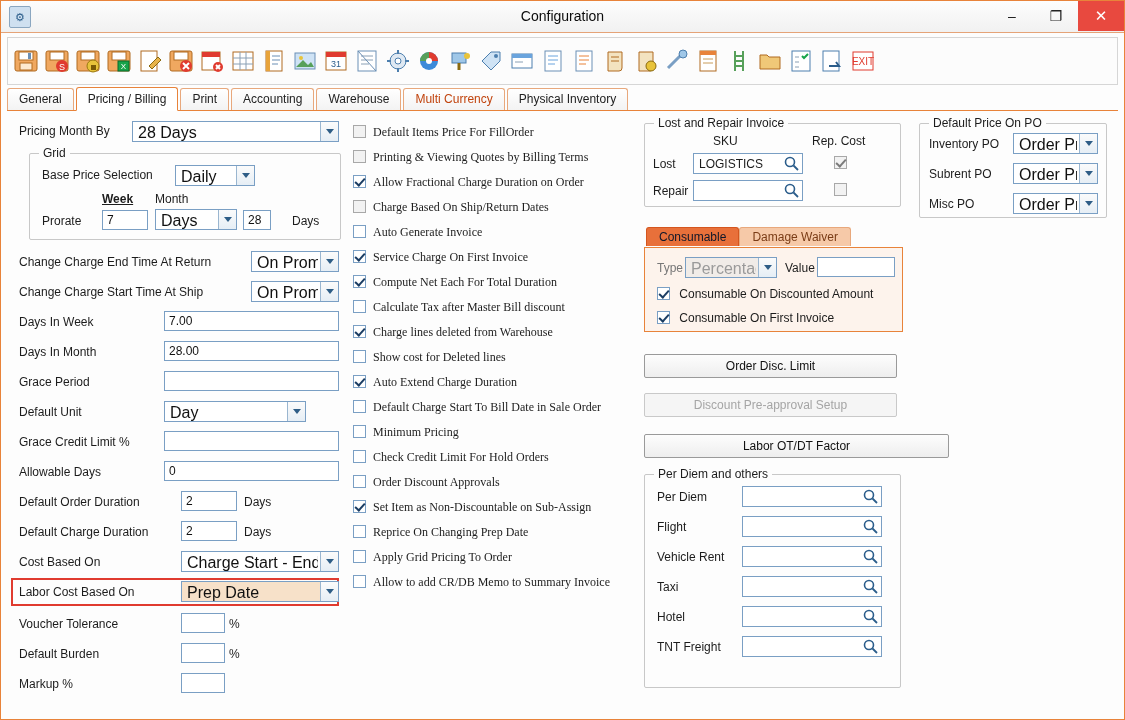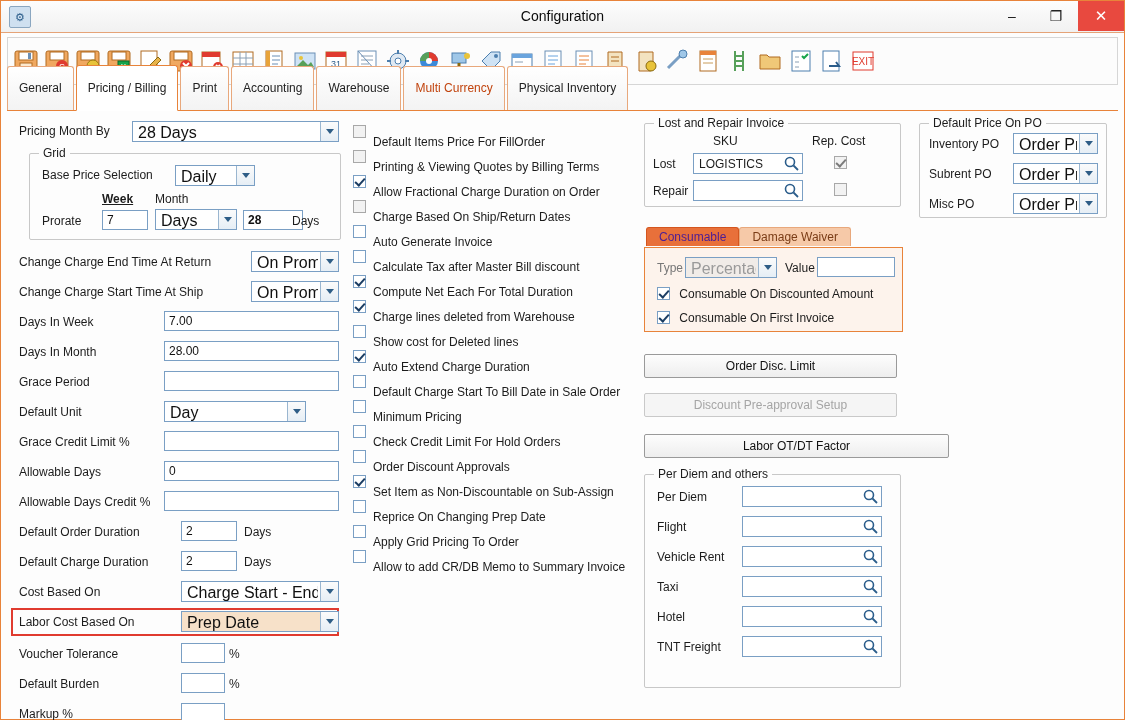--- a/index.html
+++ b/index.html
@@ -48,21 +48,21 @@
     cursor:default;
   }
   .tbtn svg{display:block;}
   
   .tabs{
     position:relative;height:20px;margin:5px 6px 0 6px;
     border-bottom:1px solid #e8833a;
     display:flex;align-items:flex-end;
   }
   .tab{
-    height:19px;line-height:19px;padding:12px 11px;margin-right:2px;
+    height:19px;line-height:19px;padding:1px 11px;margin-right:2px;
     border:1px solid #e8a87c;border-bottom:none;
     background:linear-gradient(to bottom,#ffffff,#f3f3f3);
     border-radius:3px 3px 0 0;font-size:12px;color:#222;
     white-space:nowrap;
   }
   .tab.active{
     background:#ffffff;border-color:#e8833a;border-bottom:1px solid #ffffff;
     margin-bottom:-1px;height:20px;line-height:20px;font-weight:normal;
   }
   .tab.orange-text{color:#c1440e;}
@@ -98,42 +98,42 @@
     font-size:12px;color:#1c1c1c;
   }
   .chk{position:absolute;width:13px;height:13px;border:1px solid #7a9fc4;background:#fff;box-sizing:border-box;}
   .chk.on:after{
     content:"";position:absolute;left:3px;top:0px;width:4px;height:8px;
     border:solid #1b3d63;border-width:0 2px 2px 0;transform:rotate(42deg);
   }
   .chk.gray{border-color:#a8a8a8;background:#f2f2f2;}
   .chk.gray.on:after{border-color:#7b7b7b;}
   .cbrow{position:relative;height:20px;}
-  .cbrow .cbl{position:absolute;left:20px;top:12px;font-size:12px;}
+  .cbrow .cbl{position:absolute;left:20px;top:2px;font-size:12px;font-family:Liberation Serif, serif;}
   .btn{
     border:1px solid #9a9a9a;background:linear-gradient(to bottom,#fdfdfd,#eeeeee);
     height:24px;line-height:22px;text-align:center;font-size:12px;color:#111;
     box-sizing:border-box;border-radius:2px;
   }
   .btn.dis{color:#a5a5a5;background:#f5f5f5;border-color:#c9c9c9;}
   .srch{
     position:relative;border:1px solid #7a9fc4;background:#fff;height:21px;box-sizing:border-box;
   }
   .srch .v{position:absolute;left:5px;top:3px;font-size:12px;}
   .srch .mg{
     position:absolute;right:2px;top:1px;width:17px;height:17px;
   }
   .srch .mg svg{display:block;}
   .hl-red{border:2px solid #e03b2f !important;}
   .subtab{
     height:19px;line-height:19px;padding:0 12px;font-size:12px;
     border:1px solid #e8a87c;border-bottom:none;border-radius:3px 3px 0 0;
     display:inline-block;box-sizing:border-box;
   }
-  .subtab.active{background:#e8703a;color:#4c1d95;border-color:#d4561f;}
+  .subtab.active{background:#e8703a;color:#0f172a;border-color:#d4561f;}
   .subtab.inactive{background:#f6c9a8;color:#7a3c16;}
   .panel-orange{
     border:1px solid #e8833a;background:#fdf3ec;
   }
   .u{text-decoration:underline;}
 </style>
 </head>
 <body>
 
 <div class="window">
@@ -369,21 +369,21 @@
           <span class="arrow"></span>
         </div>
         <span class="lbl u" style="position:absolute;left:72px;top:38px;font-weight:bold;">Week</span>
         <span class="lbl" style="position:absolute;left:125px;top:38px;">Month</span>
         <span class="lbl" style="position:absolute;left:12px;top:60px;">Prorate</span>
         <input class="txt" style="position: absolute; left: 72px; top: 56px; width: 46px;" value="7">
         <div class="combo" style="position:absolute;left:125px;top:55px;width:82px;">
           <span class="val">Days</span>
           <span class="arrow"></span>
         </div>
-        <input class="txt" style="position: absolute; left: 213px; top: 56px; width: 60px; font-weight: bold;" value="28">
+        <input class="txt" style="position: absolute; left: 213px; top: 56px; width: 28px;" value="28">
         <span class="lbl" style="position:absolute;left:262px;top:60px;">Days</span>
       </div>
 
       <div style="position:absolute;left:0;top:130px;width:320px;">
 
         <div style="position:relative;height:30px;">
           <span class="lbl" style="position:absolute;left:0;top:4px;">Change Charge End Time At Return</span>
           <div class="combo" style="position:absolute;left:232px;top:0;width:88px;">
             <span class="val">On Prompt</span>
             <span class="arrow"></span>
@@ -424,24 +424,20 @@
         <div style="position:relative;height:30px;">
           <span class="lbl" style="position:absolute;left:0;top:4px;">Grace Credit Limit %</span>
           <input class="txt" style="position: absolute; left: 145px; top: 0px; width: 175px;" value="">
         </div>
 
         <div style="position:relative;height:30px;">
           <span class="lbl" style="position:absolute;left:0;top:4px;">Allowable Days</span>
           <input class="txt" style="position: absolute; left: 145px; top: 0px; width: 175px;" value="0">
         </div>
 
-        <div style="position:relative;height:30px;">
-          <span class="lbl" style="position:absolute;left:0;top:4px;">Allowable Days Credit %</span>
-          <input class="txt" style="position: absolute; left: 145px; top: 0px; width: 175px;" value="">
-        </div>
 
         <div style="position:relative;height:30px;">
           <span class="lbl" style="position:absolute;left:0;top:4px;">Default Order Duration</span>
           <input class="txt" style="position: absolute; left: 162px; top: 0px; width: 56px;" value="2">
           <span class="lbl" style="position:absolute;left:225px;top:4px;">Days</span>
         </div>
 
         <div style="position:relative;height:30px;">
           <span class="lbl" style="position:absolute;left:0;top:4px;">Default Charge Duration</span>
           <input class="txt" style="position: absolute; left: 162px; top: 0px; width: 56px;" value="2">
@@ -500,26 +496,30 @@
         </div>
       <div class="cbrow" style="height:25px;">
           <span class="chk gray" style="left:0;top:2px;"></span>
           <span class="cbl">Charge Based On Ship/Return Dates</span>
         </div>
       <div class="cbrow" style="height:25px;">
           <span class="chk" style="left:0;top:2px;"></span>
           <span class="cbl">Auto Generate Invoice</span>
         </div>
       <div class="cbrow" style="height:25px;">
-          <span class="chk" style="left:0;top:2px;"></span>
-          <span class="cbl">Calculate Tax after Master Bill discount</span>
+          <span class="chk on" style="left:0;top:2px;"></span>
+          <span class="cbl">Service Charge On First Invoice</span>
         </div>
       <div class="cbrow" style="height:25px;">
           <span class="chk on" style="left:0;top:2px;"></span>
           <span class="cbl">Compute Net Each For Total Duration</span>
+        </div>
+      <div class="cbrow" style="height:25px;">
+          <span class="chk" style="left:0;top:2px;"></span>
+          <span class="cbl">Calculate Tax after Master Bill discount</span>
         </div>
       <div class="cbrow" style="height:25px;">
           <span class="chk on" style="left:0;top:2px;"></span>
           <span class="cbl">Charge lines deleted from Warehouse</span>
         </div>
       <div class="cbrow" style="height:25px;">
           <span class="chk" style="left:0;top:2px;"></span>
           <span class="cbl">Show cost for Deleted lines</span>
         </div>
       <div class="cbrow" style="height:25px;">

